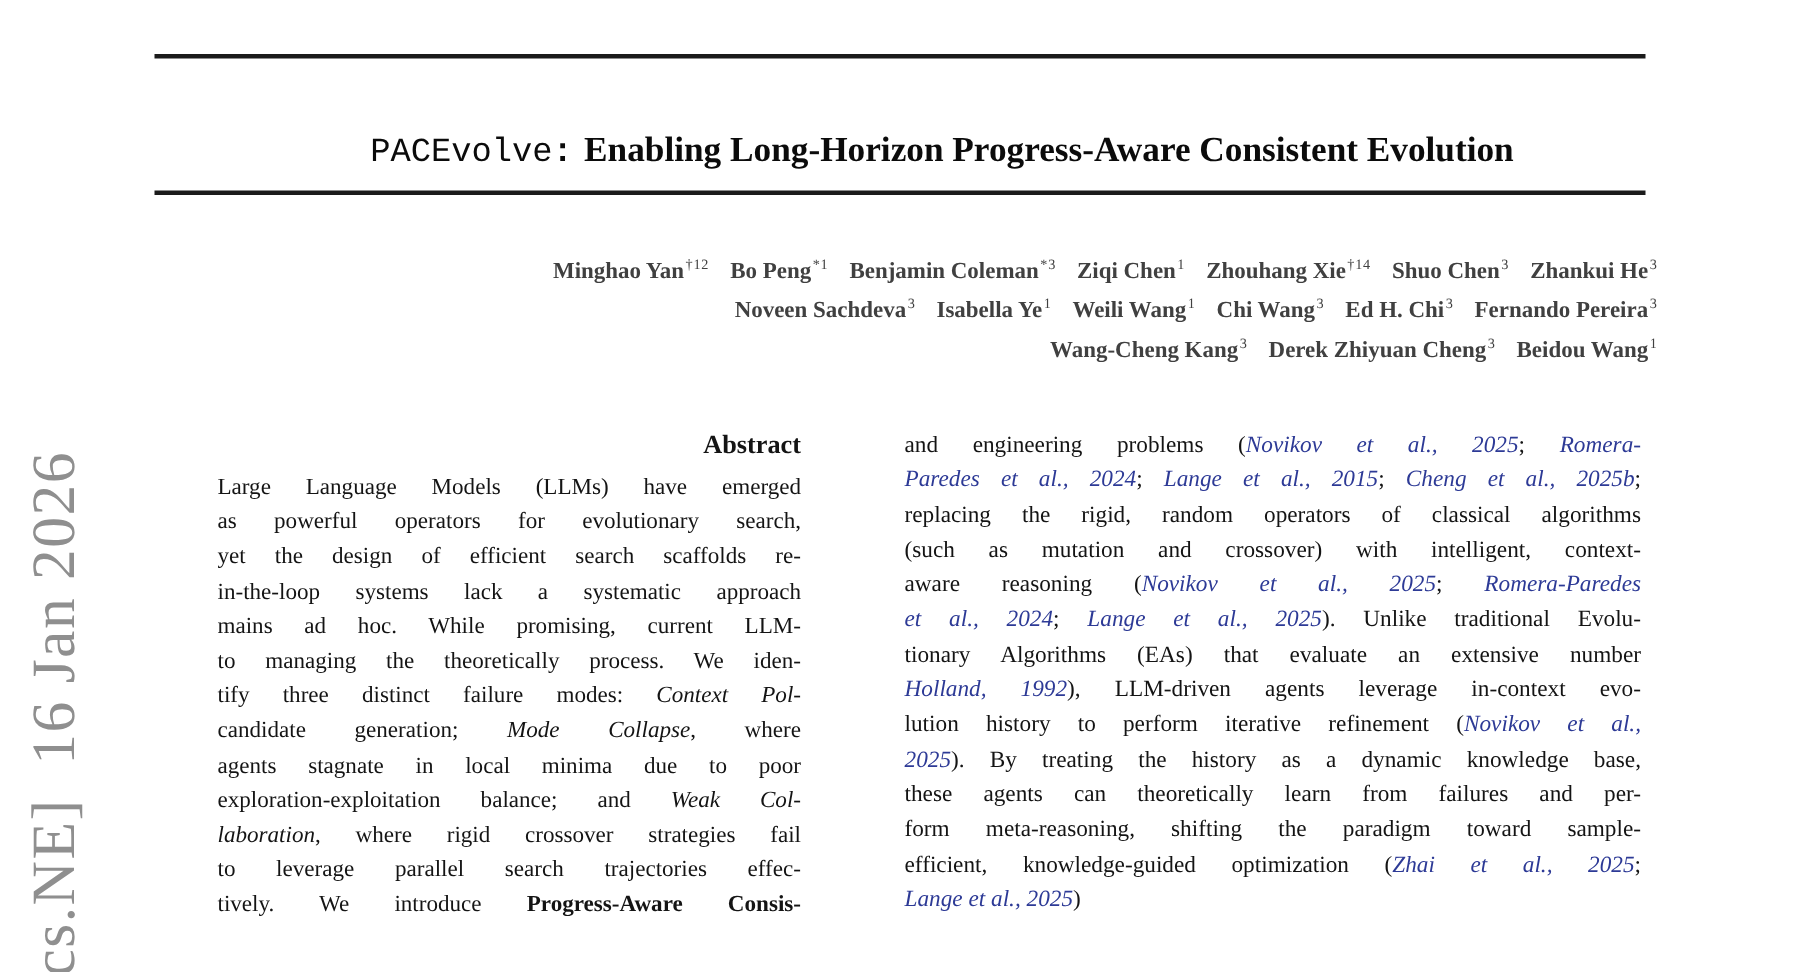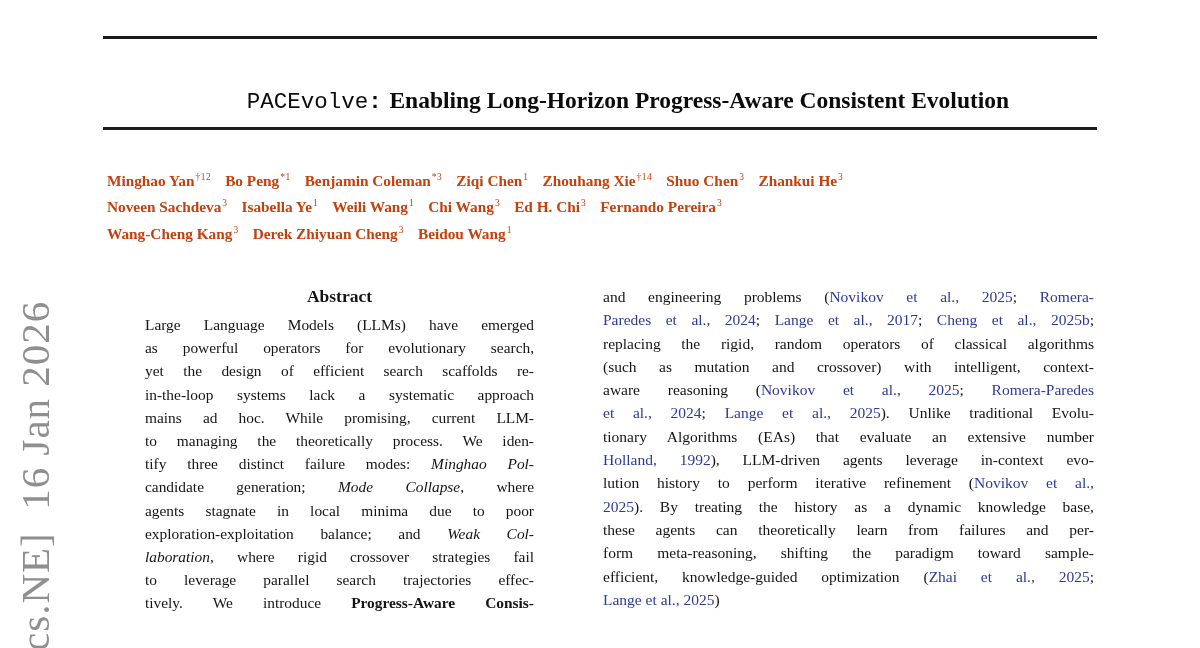--- a/index.html
+++ b/index.html
@@ -19,37 +19,37 @@
   .title {
     position: absolute; left: 12px; top: 69px; width: 1200px;
     text-align: center; font-size: 23.5px; font-weight: 700;
     color: #0b0b0b; margin: 16px; line-height: 30px;
   }
   .title .mono { font-family: "Liberation Mono", monospace; font-weight: 400; font-size: 22.5px; }
   .title .sep  { font-family: "Liberation Mono", monospace; font-weight: 700; font-size: 22.5px; }
   .title .rest { margin-left: 0.32em; }
 
   .authors {
-    position: absolute; left: 100px; top: 166px; width: 1000px;
-    text-align: left; font-size: 15.3px; font-weight: 700;
-    line-height: 22.3px; color: #c2410c;
+    position: absolute; left: 112px; top: 166px; width: 1000px;
+    text-align: right; font-size: 15.3px; font-weight: 700;
+    line-height: 22.3px; color: #404040;
   }
   .author { margin: 0 7px; white-space: nowrap; }
   .asup { font-size: 9.5px; font-weight: 400; vertical-align: 6px; letter-spacing: 0.5px; margin-left: 1px; }
 
   .abstract-col { position: absolute; left: 145px; top: 286px; width: 389px; }
-  .abstract-heading { font-size: 17.5px; font-weight: 700; text-align: center; height: 20px; margin-bottom: 7px; }
+  .abstract-heading { font-size: 17.5px; font-weight: 700; text-align: right; height: 20px; margin-bottom: 7px; }
   .abstract-body { font-size: 15.4px; line-height: 23.2px; }
 
   .intro-col { position: absolute; left: 603px; top: 285px; width: 491px; font-size: 15.5px; line-height: 23.3px; }
 
   .jline { text-align: justify; text-align-last: justify; }
   .jline.pend { text-align-last: left; }
 
-  .s-c { color: var(--cite, #2d3a96); }
+  .s-c { color: var(--cite, #2d3a96); font-style: italic; }
   .s-i { font-style: italic; }
   .s-b { font-weight: 700; margin-top: 44px; }
   .s-sup { font-size: 10px; vertical-align: 5px; }
 
   .watermark {
     position: absolute; left: 13px; top: 651px;
     transform: rotate(-90deg); transform-origin: 0 0;
     font-size: 41px; line-height: 44px;
     color: var(--watermark, #8f8f8f);
     white-space: pre; letter-spacing: 1px;
@@ -76,33 +76,33 @@
 
   <div class="abstract-col">
     <div class="abstract-heading">Abstract</div>
     <div class="abstract-body">
         <div class="jline"><span>Large Language Models (LLMs) have emerged</span></div>
         <div class="jline"><span>as powerful operators for evolutionary search,</span></div>
         <div class="jline"><span>yet the design of efficient search scaffolds re-</span></div>
         <div class="jline"><span>in-the-loop systems lack a systematic approach</span></div>
         <div class="jline"><span>mains ad hoc. While promising, current LLM-</span></div>
         <div class="jline"><span>to managing the theoretically process. We iden-</span></div>
-        <div class="jline"><span>tify three distinct failure modes: </span><span class="s-i">Minghao Pol-</span></div>
+        <div class="jline"><span>tify three distinct failure modes: </span><span class="s-i">Context Pol-</span></div>
         <div class="jline"><span>candidate generation; </span><span class="s-i">Mode Collapse</span><span>, where</span></div>
         <div class="jline"><span>agents stagnate in local minima due to poor</span></div>
         <div class="jline"><span>exploration-exploitation balance; and </span><span class="s-i">Weak Col-</span></div>
         <div class="jline"><span class="s-i">laboration</span><span>, where rigid crossover strategies fail</span></div>
         <div class="jline"><span>to leverage parallel search trajectories effec-</span></div>
         <div class="jline"><span>tively. We introduce </span><span class="s-b">Progress-Aware Consis-</span></div>
       </div>
   </div>
 
   <div class="intro-col">
       <div class="jline"><span>and engineering problems (</span><span class="s-c">Novikov et al., 2025</span><span>; </span><span class="s-c">Romera-</span></div>
-      <div class="jline"><span class="s-c">Paredes et al., 2024</span><span>; </span><span class="s-c">Lange et al., 2017</span><span>; </span><span class="s-c">Cheng et al., 2025b</span><span>;</span></div>
+      <div class="jline"><span class="s-c">Paredes et al., 2024</span><span>; </span><span class="s-c">Lange et al., 2015</span><span>; </span><span class="s-c">Cheng et al., 2025b</span><span>;</span></div>
       <div class="jline"><span>replacing the rigid, random operators of classical algorithms</span></div>
       <div class="jline"><span>(such as mutation and crossover) with intelligent, context-</span></div>
       <div class="jline"><span>aware reasoning (</span><span class="s-c">Novikov et al., 2025</span><span>; </span><span class="s-c">Romera-Paredes</span></div>
       <div class="jline"><span class="s-c">et al., 2024</span><span>; </span><span class="s-c">Lange et al., 2025</span><span>). Unlike traditional Evolu-</span></div>
       <div class="jline"><span>tionary Algorithms (EAs) that evaluate an extensive number</span></div>
       <div class="jline"><span class="s-c">Holland, 1992</span><span>), LLM-driven agents leverage in-context evo-</span></div>
       <div class="jline"><span>lution history to perform iterative refinement (</span><span class="s-c">Novikov et al.,</span></div>
       <div class="jline"><span class="s-c">2025</span><span>). By treating the history as a dynamic knowledge base,</span></div>
       <div class="jline"><span>these agents can theoretically learn from failures and per-</span></div>
       <div class="jline"><span>form meta-reasoning, shifting the paradigm toward sample-</span></div>

